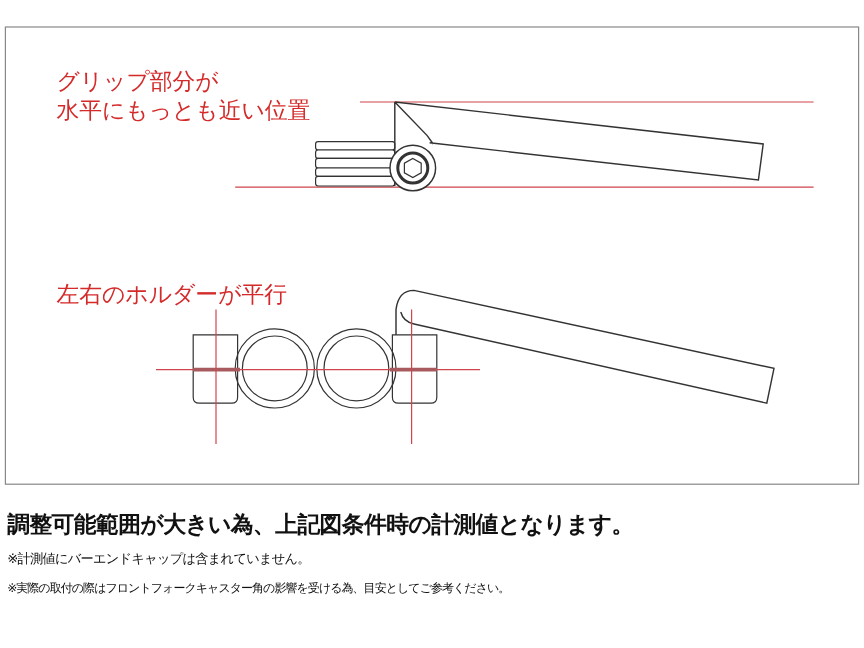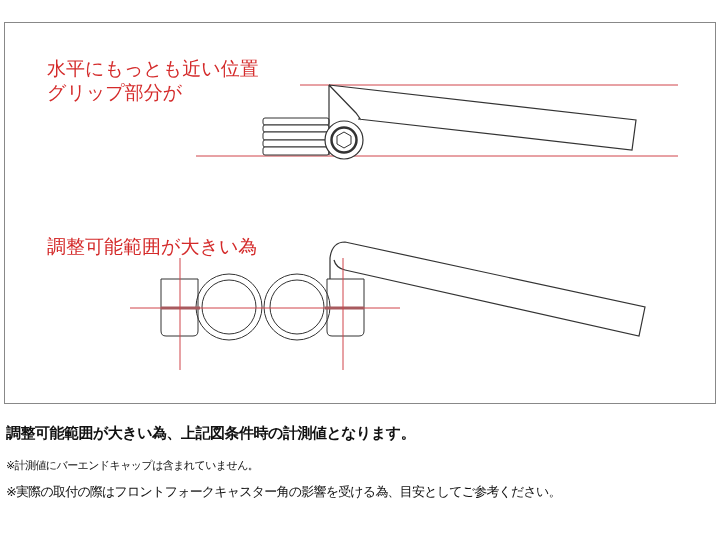--- a/index.html
+++ b/index.html
@@ -3,23 +3,23 @@
 <meta charset="utf-8">
 <style>
   html, body { margin:0; padding:0; background:#ffffff; }
   body { width:720px; height:540px; position:relative; overflow:hidden; font-family:"DejaVu Sans", sans-serif; }
   #frame { position:absolute; left:4px; top:22px; width:712px; height:382px; border:1px solid #888; box-sizing:border-box; }
   svg.diagram { position:absolute; left:0; top:0; width:720px; height:540px; }
   .label { position:absolute; color:#d42a2a; font-size:19px; line-height:24px; white-space:nowrap; letter-spacing:0px; }
   #lbl1 { left:47px; top:56px; }
   #lbl2 { left:47px; top:234px; }
   .note { position:absolute; left:6px; color:#111; white-space:nowrap; }
-  #note-main { top:424px; font-size:15px; font-weight:bold; letter-spacing:-0.5px; }
+  #note-main { top:424px; font-size:19px; font-weight:bold; letter-spacing:-0.5px; }
   #note-1 { top:458px; font-size:11px; letter-spacing:-0.6px; }
-  #note-2 { top:483px; font-size:13px; letter-spacing:-0.8px; }
+  #note-2 { top:483px; font-size:10px; letter-spacing:-0.8px; }
 </style>
 </head>
 <body>
 
 <div id="frame"></div>
 
 <svg class="diagram" viewBox="0 0 720 540" xmlns="http://www.w3.org/2000/svg">
 
   <g>
 
@@ -60,20 +60,20 @@
 
     <line x1="130" y1="308" x2="400" y2="308" stroke="#d0454b" stroke-width="1"></line>
     <line x1="161" y1="308" x2="200" y2="308" stroke="#a85a5e" stroke-width="3"></line>
     <line x1="325" y1="308" x2="364" y2="308" stroke="#a85a5e" stroke-width="3"></line>
     <line x1="180" y1="258" x2="180" y2="370" stroke="#d0454b" stroke-width="1"></line>
     <line x1="343" y1="258" x2="343" y2="370" stroke="#d0454b" stroke-width="1"></line>
   </g>
 </svg>
 
 <div id="lbl1" class="label">
+  <div>グリップ部分が</div>
   <div>水平にもっとも近い位置</div>
-  <div>グリップ部分が</div>
 </div>
-<div id="lbl2" class="label">調整可能範囲が大きい為</div>
+<div id="lbl2" class="label">左右のホルダーが平行</div>
 
 <div id="note-main" class="note">調整可能範囲が大きい為、上記図条件時の計測値となります。</div>
 <div id="note-1" class="note">※計測値にバーエンドキャップは含まれていません。</div>
 <div id="note-2" class="note">※実際の取付の際はフロントフォークキャスター角の影響を受ける為、目安としてご参考ください。</div>
 
 </body></html>

